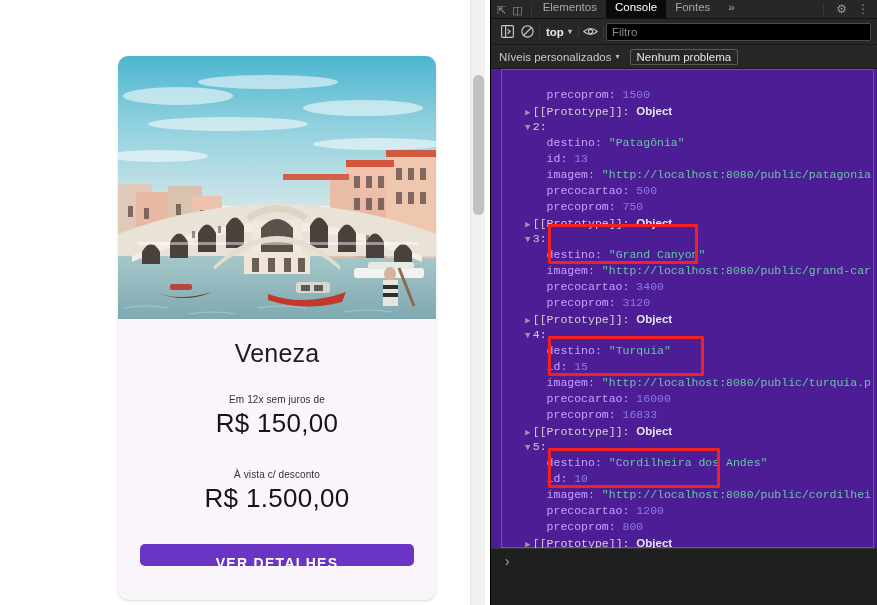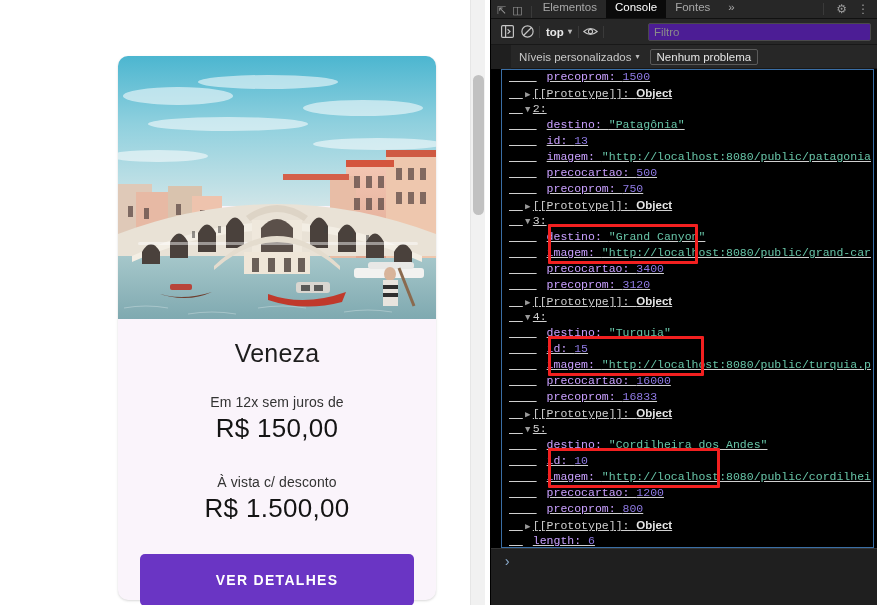--- a/index.html
+++ b/index.html
@@ -32,29 +32,29 @@
 
   .card-body { position: absolute; left: 0; top: 263px; width: 318px; }
   .card-title {
     text-align: center; font-size: 25px; color: #1d1d1d;
     font-weight: 400; margin-top: 20px; letter-spacing: .2px;
   }
   .price-block { text-align: center; }
   .price-block.first { margin-top: 26px; }
   .price-block.second { margin-top: 30px; }
   .price-label {
-    font-size: 14px; color: #333333; font-weight: 400; letter-spacing: .1px;
+    font-size: 10px; color: #333333; font-weight: 400; letter-spacing: .1px;
   }
   .price-value {
     font-size: 26px; color: #141414; font-weight: 400;
     margin-top: 3px; letter-spacing: .3px;
   }
   .cta-wrap { padding: 0 22px; margin-top: 30px; }
   .cta-button {
-    display: block; width: 100%; height: 52px; line-height: 38px;
+    display: block; width: 100%; height: 22px; line-height: 38px;
     background: #6a35c4; color: #ffffff;
     border: none; border-radius: 5px;
     font-family: "Liberation Sans", sans-serif;
     font-size: 14px; font-weight: bold; letter-spacing: 1.3px;
     text-align: center; cursor: pointer;
   }
 
   
   .page-scrollbar {
     position: absolute; right: 0; top: 0; width: 15px; height: 605px;
@@ -102,50 +102,49 @@
   .tb-icon {
     width: 20px; height: 20px; display: flex; align-items: center;
     justify-content: center; color: #c4c4c4; cursor: pointer;
   }
   .ctx-select {
     display: flex; align-items: center; gap: 4px; color: #e8e8e8;
     font-size: 11.5px; font-weight: bold; padding: 0 4px; cursor: pointer;
   }
   .caret { font-size: 8px; color: #bcbcbc; }
   .filter-input {
-    flex: 1; height: 18px; background: #4c1d95;
+    flex: 1; height: 18px; background: #000000;
     border: 1px solid #4a4a4a; border-radius: 2px;
     color: #9a9a9a; font-size: 11.5px;
     font-family: "Liberation Sans", sans-serif;
-    padding: 0 5px; outline: none; min-width: 40px; margin-left: 42px;
+    padding: 0 5px; outline: none; min-width: 40px;
   }
   .filter-input::placeholder { color: #8a8a8a; }
 
   
   .dt-toolbar2 {
     height: 24px; display: flex; align-items: center;
     padding: 0 8px; gap: 10px; background: #272727;
     border-bottom: 1px solid #181818;
-    margin-left: 20px;
   }
   .levels-select {
     display: flex; align-items: center; gap: 4px;
     color: #c9c9c9; font-size: 11.5px; cursor: pointer;
   }
   .issues-pill {
     border: 1px solid #5a5a5a; border-radius: 2px;
     padding: 1px 6px; font-size: 11.5px; color: #e4e4e4; cursor: pointer;
   }
 
   
   .console-body {
-    position: relative; height: 505px; background: #000000;
+    position: relative; height: 505px; background: #4c1d95;
     font-family: "Liberation Mono", monospace;
     font-size: 11.5px; line-height: 16px;
-    overflow: hidden; padding-top: 0; text-decoration: underline;
+    overflow: hidden; padding-top: 18px;
   }
   .selection-frame {
     position: absolute; left: 10px; top: 0px; right: 3px; bottom: 26px;
     border: 1px solid #3a6ea5; pointer-events: none;
   }
   .log-lines { position: relative; padding-left: 18px; }
   .ln { white-space: pre; height: 16px; color: #c8c8c8; }
   .tri {
     display: inline-block; width: 10px; color: #9a9a9a;
     font-size: 9px; text-align: center;

